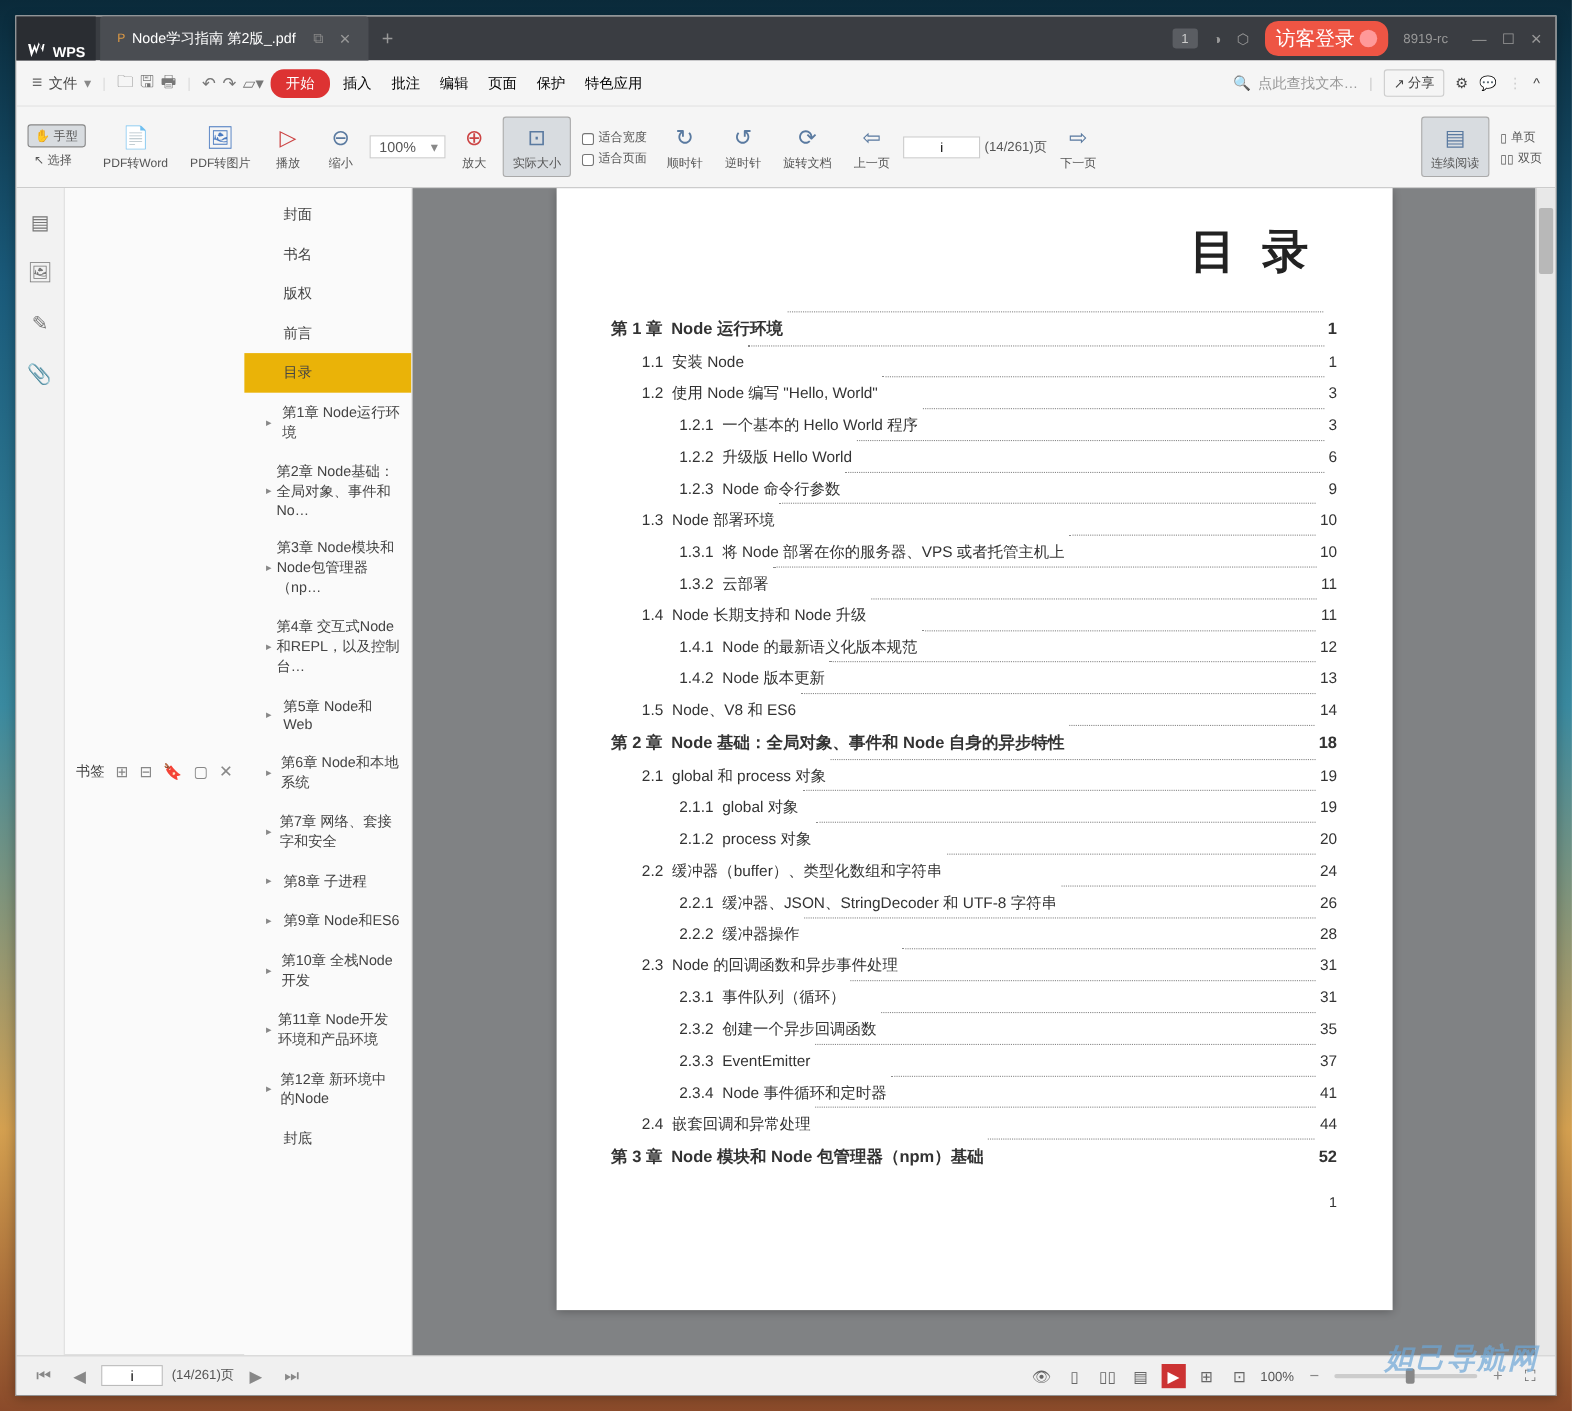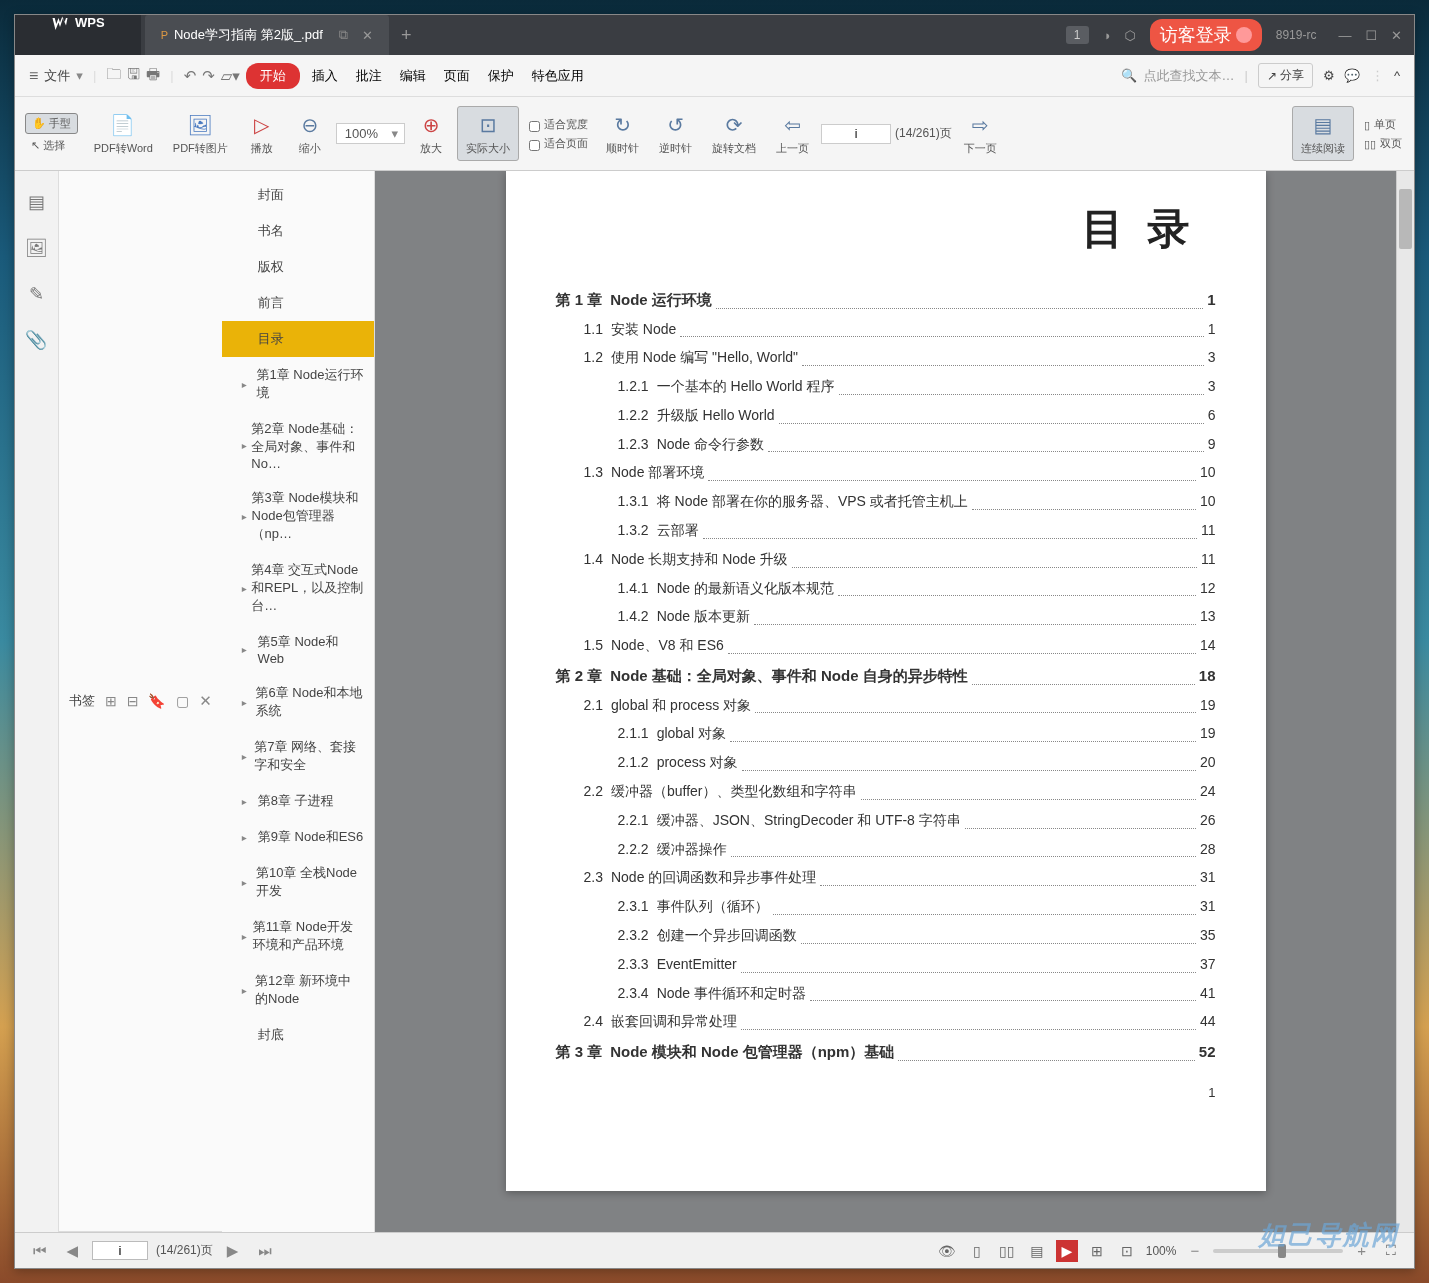--- a/index.html
+++ b/index.html
@@ -1,19 +1,19 @@
 <!DOCTYPE html>
 <html><head>
 <meta charset="utf-8">
 <style>
 *{box-sizing:border-box;margin:0;padding:0;font-family:"Microsoft YaHei",sans-serif}
 body{background:linear-gradient(180deg,#0a2a3a 0%,#1a5a7a 20%,#3a8aa0 50%,#d4a050 80%,#8a4a2a 100%);width:1429px;height:1283px;overflow:hidden;position:relative}
 .window{position:absolute;left:14px;top:14px;width:1401px;height:1255px;background:#fff;border:1px solid #888;box-shadow:0 2px 10px rgba(0,0,0,.3)}
 .titlebar{height:40px;background:#3a3d42;display:flex;align-items:center;color:#ccc;font-size:13px}
-.wps-logo{background:#2a2d32;height:100%;padding:0 36px;display:flex;align-items:flex-start;font-weight:bold;color:#fff}
+.wps-logo{background:#2a2d32;height:100%;padding:0 9px;display:flex;align-items:flex-end;font-weight:bold;color:#fff}
 .wps-logo svg{width:18px;height:18px;margin-right:6px}
 .tab{background:#4a4d52;height:100%;padding:0 16px;display:flex;align-items:center;gap:6px;border-radius:3px 3px 0 0;margin-left:4px}
 .tab-icon{color:#d94;font-size:11px}
 .tab-text{color:#fff;font-size:13px}
 .tab-x{margin-left:8px;color:#999}
 .tab-add{margin-left:12px;color:#999;font-size:18px}
 .tb-right{margin-left:auto;display:flex;align-items:center;gap:14px;padding-right:12px}
 .badge-1{background:#5a5d62;padding:2px 8px;border-radius:3px;font-size:12px}
 .login-btn{background:#e54;color:#fff;padding:4px 10px;border-radius:12px;font-size:18px;display:flex;align-items:center;gap:4px}
 .login-btn .av{width:16px;height:16px;border-radius:50%;background:#f99}
@@ -49,21 +49,21 @@
 .sb-header{padding:8px 10px;border-bottom:1px solid #ddd;display:flex;align-items:center;gap:10px;font-size:13px;color:#444}
 .sb-header .ico{color:#888;font-size:14px}
 .sb-header .x{margin-left:auto;color:#888;font-size:15px}
 .sb-list{flex:1;overflow:auto;padding:6px 0}
 .sb-item{padding:9px 10px 9px 20px;font-size:13px;color:#444;display:flex;align-items:center;gap:4px;cursor:pointer}
 .sb-item.active{background:#eab308}
 .sb-item .arrow{width:12px;color:#888;font-size:10px}
 .content{flex:1;background:#808284;overflow:auto;display:flex;flex-direction:column;align-items:center;padding-top:0}
 .page{background:#fff;width:760px;min-height:1020px;box-shadow:0 2px 8px rgba(0,0,0,.3);padding:20px 50px 30px;font-family:SimSun,serif;color:#333;font-size:14px;position:relative}
 .page h1{text-align:right;font-size:42px;font-weight:bold;margin:10px 20px 30px 0;color:#222;letter-spacing:6px}
-.toc-line{display:flex;align-items:flex-end;margin:5px 0;font-size:14px;line-height:1.7}
+.toc-line{display:flex;align-items:flex-start;margin:5px 0;font-size:14px;line-height:1.7}
 .toc-line .num{white-space:nowrap}
 .toc-line .txt{white-space:nowrap;margin-left:8px}
 .toc-line .dots{flex:1;border-bottom:1.5px dotted #888;margin:0 4px;position:relative;top:-4px}
 .toc-line .pg{white-space:nowrap}
 .toc-line.l0{font-size:15px;font-weight:bold}
 .toc-line.l1{padding-left:28px}
 .toc-line.l2{padding-left:62px}
 .scrollbar{width:18px;background:#e8e8e8;border-left:1px solid #ccc;position:relative}
 .scroll-thumb{position:absolute;top:18px;left:2px;right:2px;height:60px;background:#b8b8b8;border-radius:2px}
 .statusbar{height:36px;background:#f0f0f0;border-top:1px solid #ccc;display:flex;align-items:center;padding:0 12px;gap:10px;font-size:12px;color:#555}

